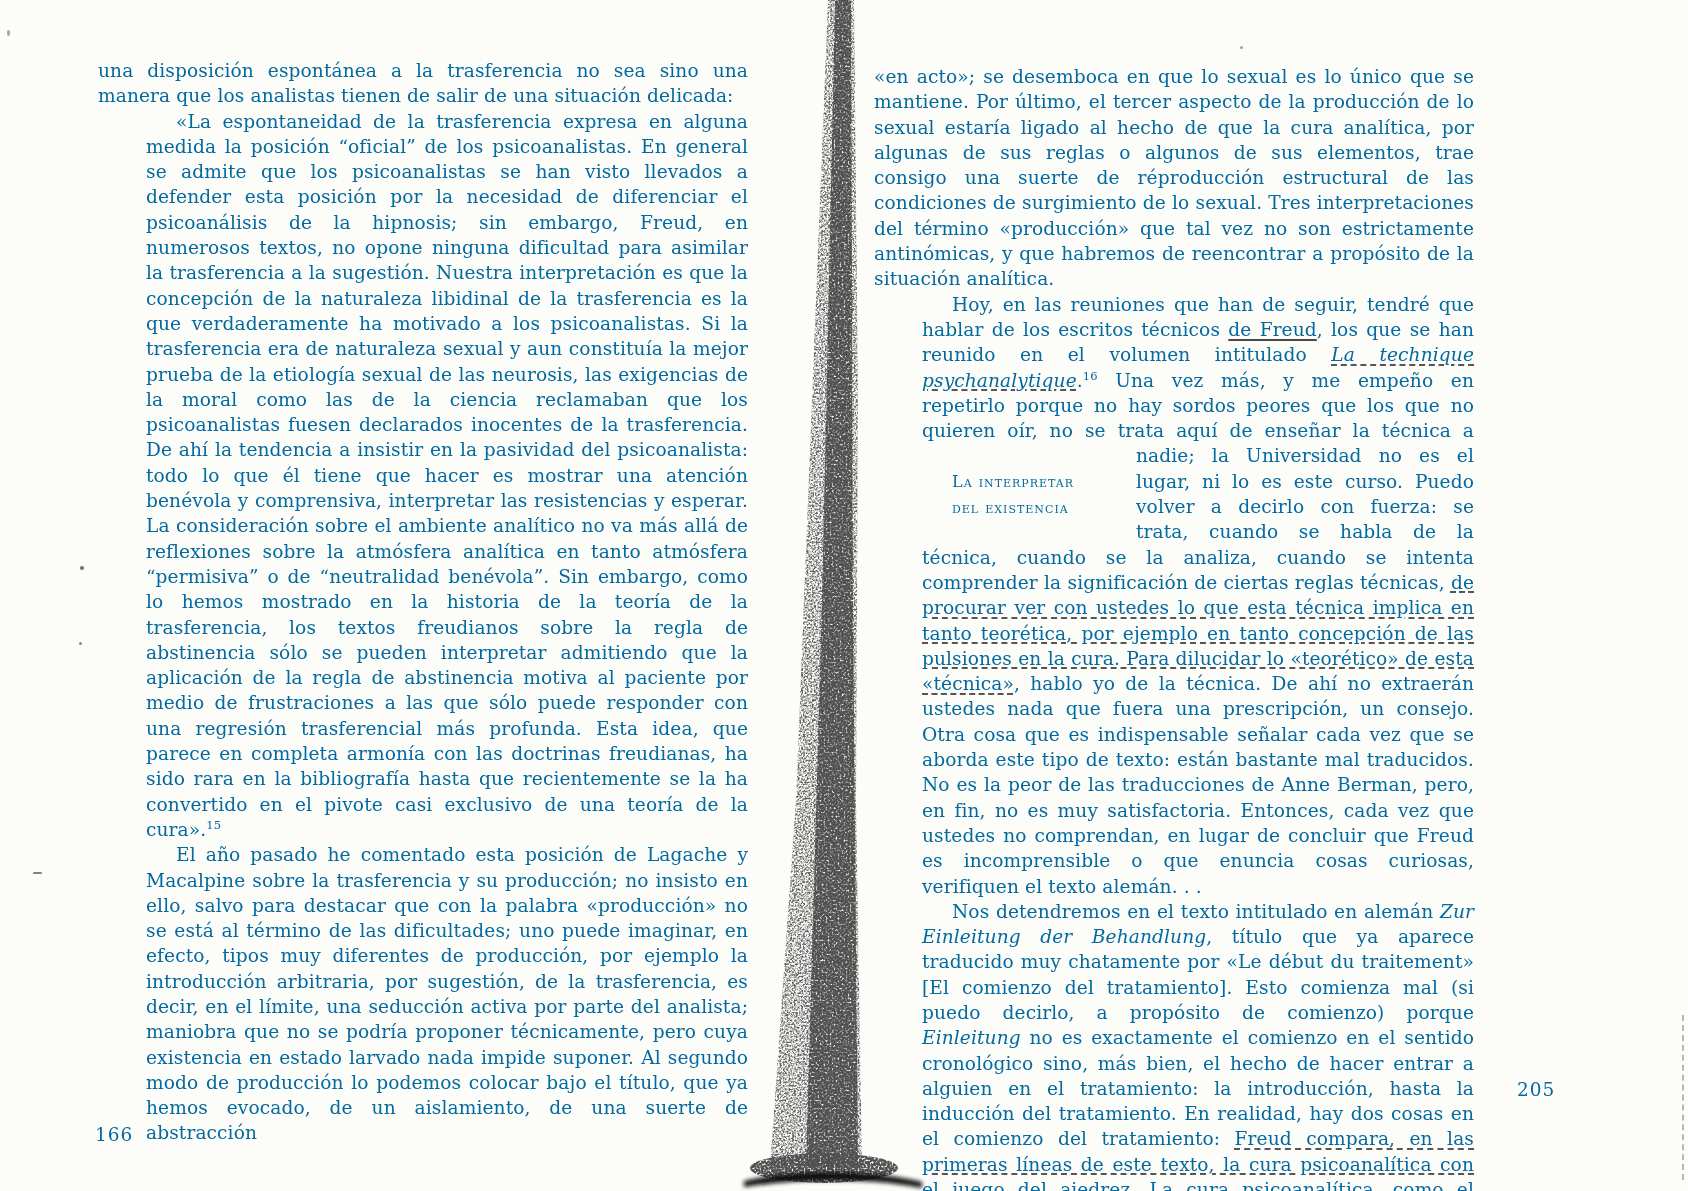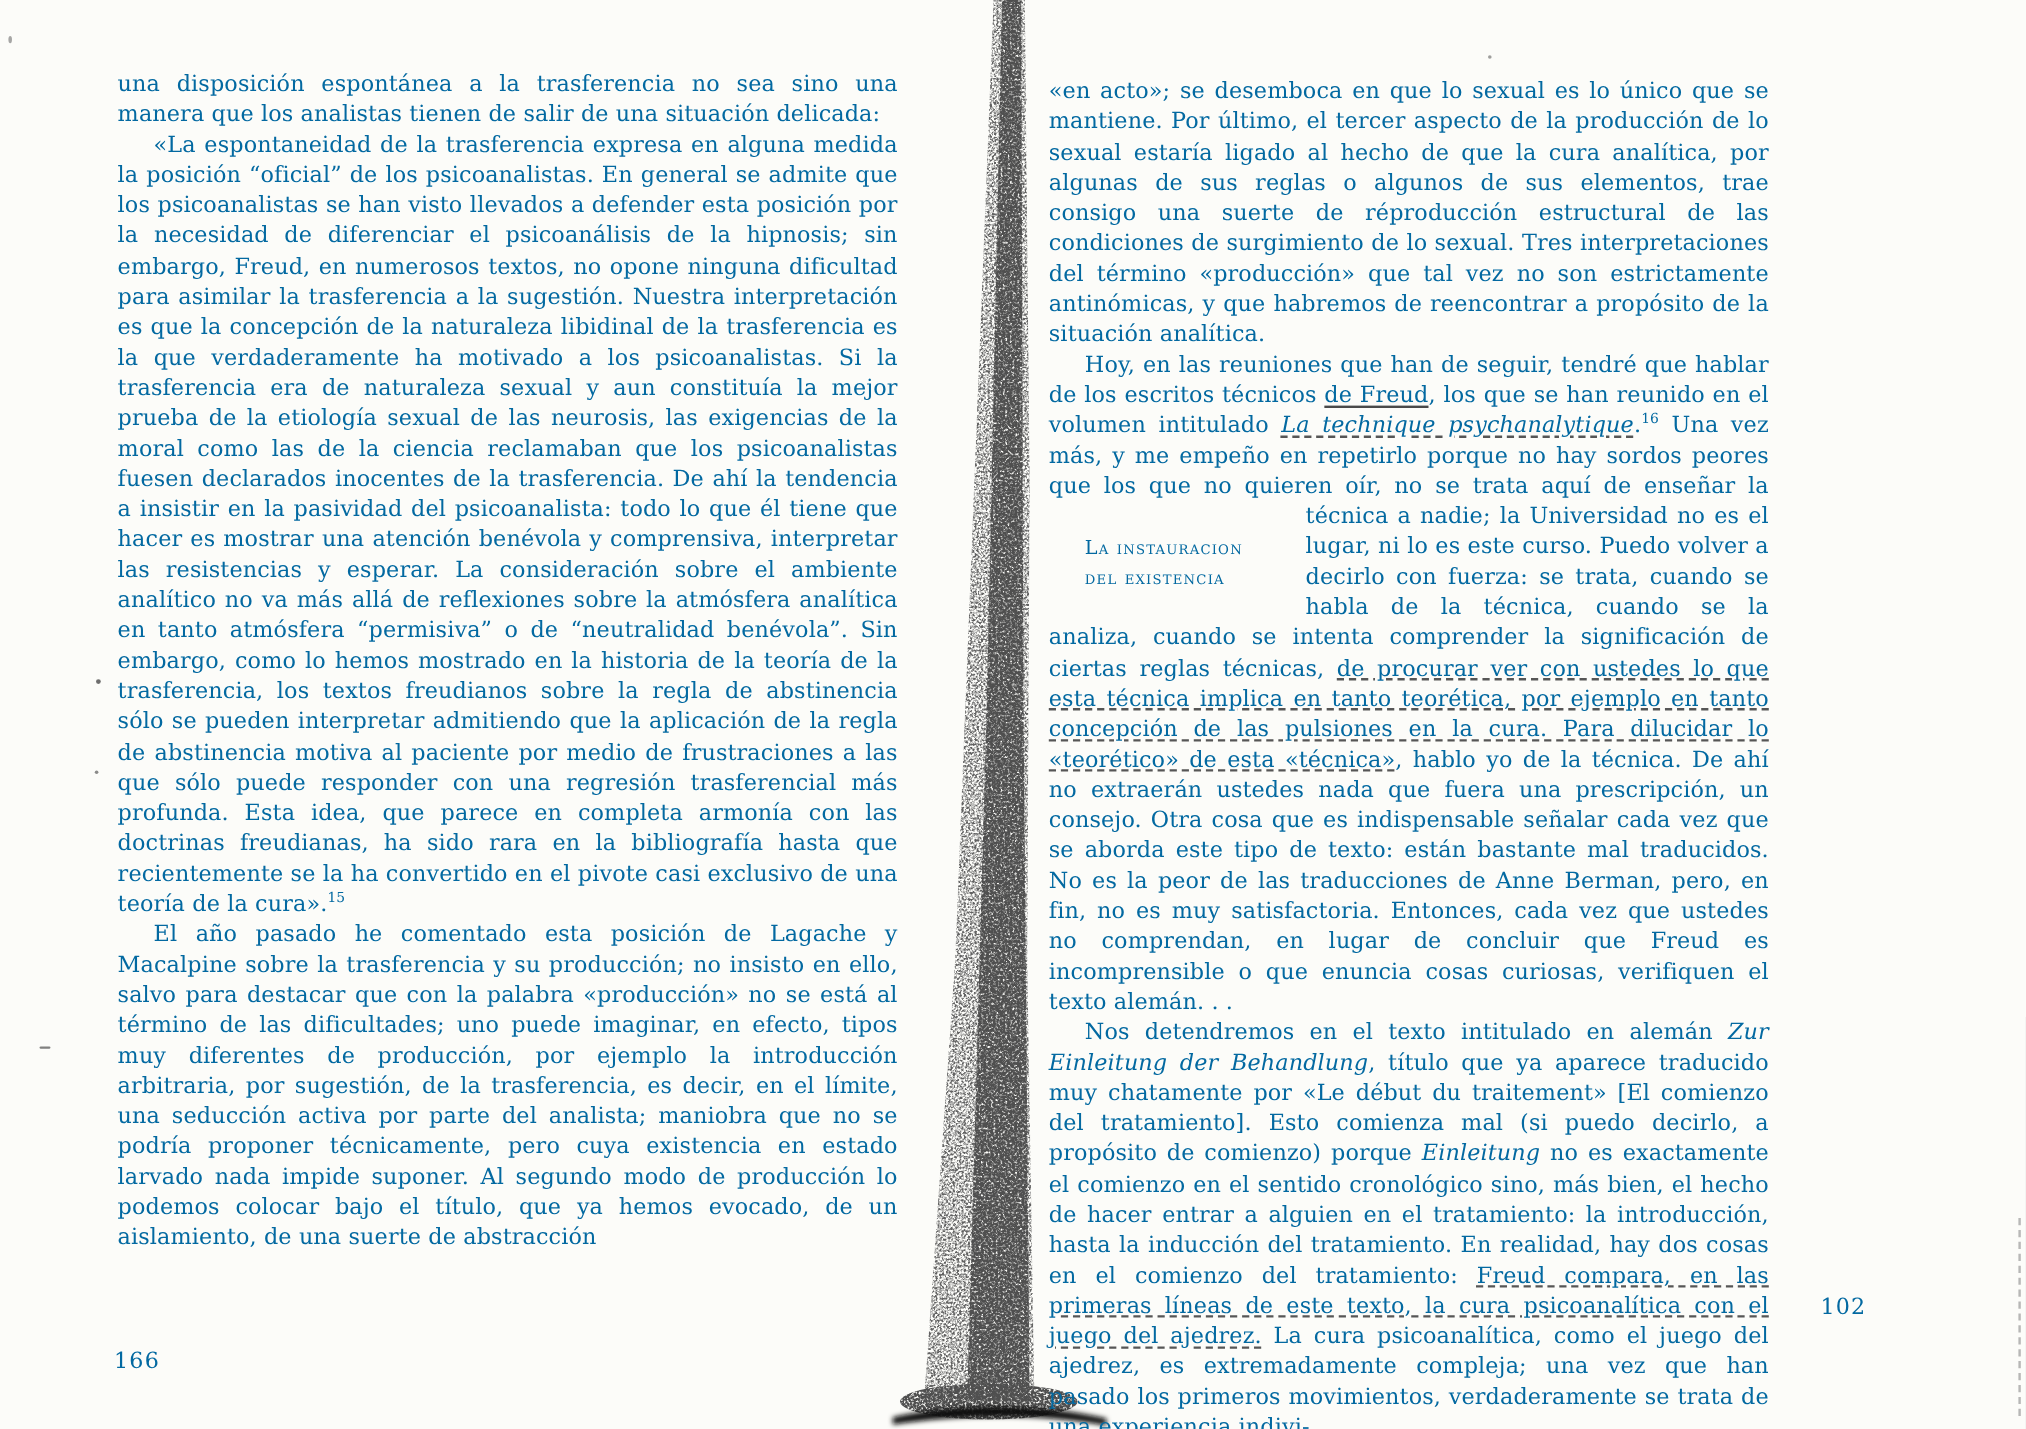--- a/index.html
+++ b/index.html
@@ -12,21 +12,21 @@
     font-family:"DejaVu Serif", serif;
     color:#0369a1;
   }
   .page-text p {
     margin:0;
     font-size:18.6px;
     line-height:25.3px;
     text-align:justify;
     letter-spacing:0.1px;
   }
-  .page-text p.indent { text-indent:30px; }
+  .page-text p.indent { text-indent:30px;margin-left:48px; }
   .left-col  { position:absolute; left:98px;  top:58px; width:650px; }
   .right-col { position:absolute; left:874px; top:64px; width:600px; }
   sup { font-size:0.62em; vertical-align:super; line-height:0; }
   .it { font-style:italic; }
   
   .u-solid {
     text-decoration:underline;
     text-decoration-color:#4a4a4a;
     text-decoration-thickness:1.8px;
     text-underline-offset:3px;
@@ -110,27 +110,27 @@
   <div class="left-col page-text">
     <p>una disposición espontánea a la trasferencia no sea sino una manera que los analistas tienen de salir de una situación delicada:</p>
     <p class="indent"><span>«La espontaneidad de la trasferencia expresa en alguna medida la posición “oficial” de los psicoanalistas. En general se admite que los psicoanalistas se han visto llevados a defender esta posición por la necesidad de diferenciar el psicoanálisis de la hipnosis; sin embargo, Freud, en numerosos textos, no opone ninguna dificultad para asimilar la trasferencia a la sugestión. Nuestra interpretación es que la concepción de la naturaleza libidinal de la trasferencia es la que verdaderamente ha motivado a los psicoanalistas. Si la trasferencia era de naturaleza sexual y aun constituía la mejor prueba de la etiología sexual de las neurosis, las exigencias de la moral como las de la ciencia reclamaban que los psicoanalistas fuesen declarados inocentes de la trasferencia. De ahí la tendencia a insistir en la pasividad del psicoanalista: todo lo que él tiene que hacer es mostrar una atención benévola y comprensiva, interpretar las resistencias y esperar. La consideración sobre el ambiente analítico no va más allá de reflexiones sobre la atmósfera analítica en tanto atmósfera “permisiva” o de “neutralidad benévola”. Sin embargo, como lo hemos mostrado en la historia de la teoría de la trasferencia, los textos freudianos sobre la regla de abstinencia sólo se pueden interpretar admitiendo que la aplicación de la regla de abstinencia motiva al paciente por medio de frustraciones a las que sólo puede responder con una regresión trasferencial más profunda. Esta idea, que parece en completa armonía con las doctrinas freudianas, ha sido rara en la bibliografía hasta que recientemente se la ha convertido en el pivote casi exclusivo de una teoría de la cura».</span><sup>15</sup></p>
     <p class="indent">El año pasado he comentado esta posición de Lagache y Macalpine sobre la trasferencia y su producción; no insisto en ello, salvo para destacar que con la palabra «producción» no se está al término de las dificultades; uno puede imaginar, en efecto, tipos muy diferentes de producción, por ejemplo la introducción arbitraria, por sugestión, de la trasferencia, es decir, en el límite, una seducción activa por parte del analista; maniobra que no se podría proponer técnicamente, pero cuya existencia en estado larvado nada impide suponer. Al segundo modo de producción lo podemos colocar bajo el título, que ya hemos evocado, de un aislamiento, de una suerte de abstracción</p>
   </div>
   <div class="pagenum num-left">166</div>
 
   <div class="right-col page-text">
     <p>«en acto»; se desemboca en que lo sexual es lo único que se mantiene. Por último, el tercer aspecto de la producción de lo sexual estaría ligado al hecho de que la cura analítica, por algunas de sus reglas o algunos de sus elementos, trae consigo una suerte de réproducción estructural de las condiciones de surgimiento de lo sexual. Tres interpretaciones del término «producción» que tal vez no son estrictamente antinómicas, y que habremos de reencontrar a propósito de la situación analítica.</p>
     <p class="indent"><span>Hoy, en las reuniones que han de seguir, tendré que hablar de los escritos técnicos </span><span class="u-solid">de Freud</span><span>, los que se han reunido en el volumen intitulado </span><span class="it u-dash">La technique psychanalytique</span><span>.</span><sup>16</sup><span> Una vez más, y me empeño en repetirlo porque no hay sordos peores que los que no quieren oír, no se trata aquí de enseñar la </span><span class="mhead">
-          <span class="mh-line">La instauracion</span>
+          <span class="mh-line">La interpretar</span>
           <span class="mh-line">del existencia</span>
         </span><span>técnica a nadie; la Universidad no es el lugar, ni lo es este curso. Puedo volver a decirlo con fuerza: se trata, cuando se habla de la técnica, cuando se la analiza, cuando se intenta comprender la significación de ciertas reglas técnicas, </span><span class="u-dash">de procurar ver con ustedes lo que esta técnica implica en tanto teorética, por ejemplo en tanto concepción de las pulsiones en la cura. Para dilucidar lo «teorético» de esta «técnica»</span><span>, hablo yo de la técnica. De ahí no extraerán ustedes nada que fuera una prescripción, un consejo. Otra cosa que es indispensable señalar cada vez que se aborda este tipo de texto: están bastante mal traducidos. No es la peor de las traducciones de Anne Berman, pero, en fin, no es muy satisfactoria. Entonces, cada vez que ustedes no comprendan, en lugar de concluir que Freud es incomprensible o que enuncia cosas curiosas, verifiquen el texto alemán. . .</span></p>
     <p class="indent"><span>Nos detendremos en el texto intitulado en alemán </span><span class="it">Zur Einleitung der Behandlung</span><span>, título que ya aparece traducido muy chatamente por «Le début du traitement» [El comienzo del tratamiento]. Esto comienza mal (si puedo decirlo, a propósito de comienzo) porque </span><span class="it">Einleitung</span><span> no es exactamente el comienzo en el sentido cronológico sino, más bien, el hecho de hacer entrar a alguien en el tratamiento: la introducción, hasta la inducción del tratamiento. En realidad, hay dos cosas en el comienzo del tratamiento: </span><span class="u-dash">Freud compara, en las primeras líneas de este texto, la cura psicoanalítica con el juego del ajedrez.</span><span> La cura psicoanalítica, como el juego del ajedrez, es extremadamente compleja; una vez que han pasado los primeros movimientos, verdaderamente se trata de una experiencia indivi-</span></p>
 
   </div>
-  <div class="pagenum num-right">102</div>
+  <div class="pagenum num-right">205</div>
 
   <div class="speck sp1"></div>
   <div class="speck sp2"></div>
   <div class="speck sp3"></div>
   <div class="speck sp4"></div>
   <div class="speck sp5"></div>
   <div class="speck sp6"></div>
   <div class="edge-dash"></div>
 
 </div>

